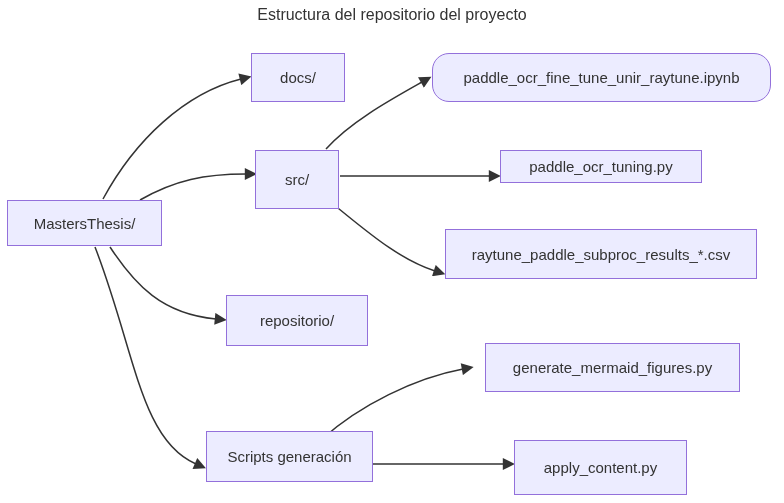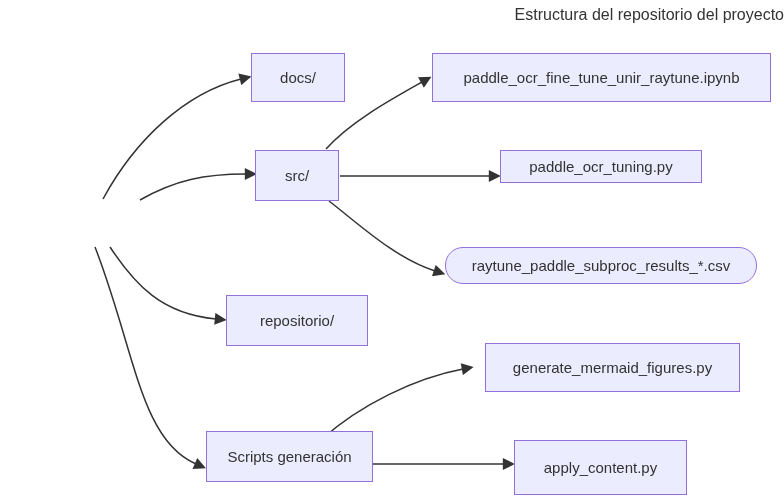--- a/index.html
+++ b/index.html
@@ -13,21 +13,21 @@
     width: 784px;
     height: 503px;
     background: #ffffff;
     overflow: hidden;
   }
   .diagram-title {
     position: absolute;
     top: 6px;
     left: 0;
     width: 784px;
-    text-align: right;
+    text-align: center;
     font-size: 16px;
     color: #333333;
   }
   .edges-svg {
     position: absolute;
     top: 0;
     left: 0;
     width: 784px;
     height: 503px;
   }
@@ -45,24 +45,24 @@
     font-size: 15px;
     display: flex;
     align-items: center;
     justify-content: center;
     text-align: center;
     white-space: nowrap;
   }
   
   .n-masters      { left: 7px;   top: 200px; width: 155px; height: 46px; }
   .n-docs         { left: 251px; top: 53px;  width: 94px;  height: 49px; }
-  .n-src          { left: 255px; top: 150px; width: 84px;  height: 51px; }
-  .n-ipynb        { left: 432px; top: 53px;  width: 339px; height: 49px; }
+  .n-src          { left: 255px; top: 150px; width: 84px;  height: 59px; }
+  .n-ipynb        { left: 432px; top: 53px;  width: 339px; height: 49px; border-radius: 17px; }
   .n-tuning       { left: 500px; top: 150px; width: 202px; height: 33px; }
-  .n-csv          { left: 445px; top: 247px; width: 312px; height: 37px; border-radius: 18px; }
+  .n-csv          { left: 445px; top: 229px; width: 312px; height: 50px; }
   .n-instructions { left: 226px; top: 295px; width: 142px; height: 51px; }
   .n-scripts      { left: 206px; top: 431px; width: 167px; height: 51px; }
   .n-genmermaid   { left: 473px; top: 343px; width: 255px; height: 49px; margin-left: 12px; }
   .n-apply        { left: 514px; top: 440px; width: 173px; height: 55px; }
 </style>
 </head>
 <body>
 
 <div class="canvas">
 
@@ -78,20 +78,21 @@
     <path class="edge" d="M140,200 C175,180 205,174 246,174" marker-end="url(#arrow)"></path>
     <path class="edge" d="M110,247 C135,285 162,314 216,319" marker-end="url(#arrow)"></path>
     <path class="edge" d="M95,247 C135,350 140,440 196,464" marker-end="url(#arrow)"></path>
     <path class="edge" d="M326,149 C350,122 390,100 422,82" marker-end="url(#arrow)"></path>
     <path class="edge" d="M340,176 L490,176" marker-end="url(#arrow)"></path>
     <path class="edge" d="M329,201 C360,225 395,258 435,271" marker-end="url(#arrow)"></path>
     <path class="edge" d="M322,439 C360,405 415,378 463,369" marker-end="url(#arrow)"></path>
     <path class="edge" d="M373,464 L504,464" marker-end="url(#arrow)"></path>
   </svg>
 
+  <div class="node n-masters">MastersThesis/</div>
   <div class="node n-docs">docs/</div>
   <div class="node n-src">src/</div>
   <div class="node n-ipynb">paddle_ocr_fine_tune_unir_raytune.ipynb</div>
   <div class="node n-tuning">paddle_ocr_tuning.py</div>
   <div class="node n-csv">raytune_paddle_subproc_results_*.csv</div>
   <div class="node n-instructions">repositorio/</div>
   <div class="node n-scripts">Scripts generación</div>
   <div class="node n-genmermaid">generate_mermaid_figures.py</div>
   <div class="node n-apply">apply_content.py</div>
 

